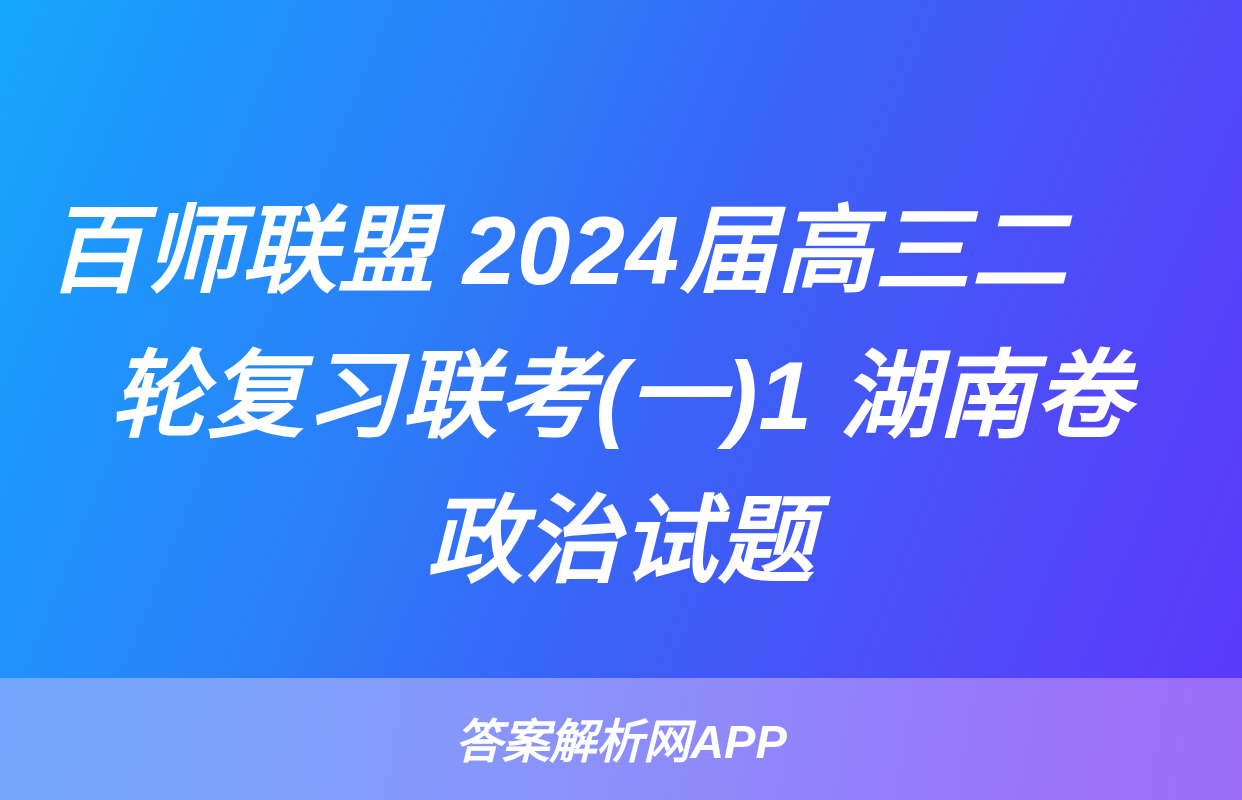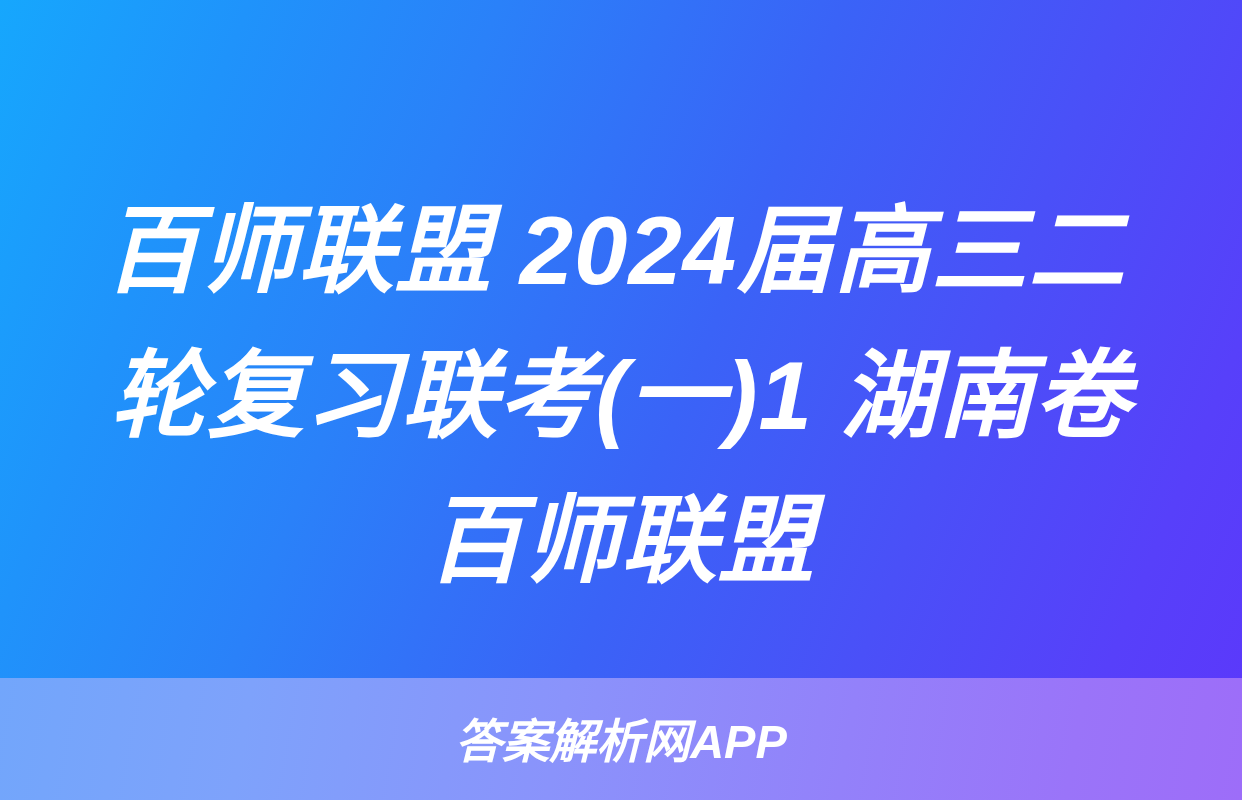--- a/index.html
+++ b/index.html
@@ -24,21 +24,21 @@
         #5740fa 88%,
         #5c37fb 100%);
   }
 
   
   #title-block {
     position: absolute;
     left: 0;
     right: 0;
     top: 178px;
-    padding: 0 104px;
+    padding: 0 47px;
     box-sizing: border-box;
     text-align: center;
   }
 
   .title-line {
     display: block;
     color: #ffffff;
     font-size: 96px;
     line-height: 145px;
     font-weight: 700;
@@ -83,20 +83,20 @@
   }
 </style>
 </head>
 <body>
 
 <div id="card">
 
   <div id="title-block">
     <span class="title-line l1">百师联盟 2024届高三二</span>
     <span class="title-line l2">轮复习联考(一)1 湖南卷</span>
-    <span class="title-line l3">百师联盟</span>
+    <span class="title-line l3">政治试题</span>
   </div>
 
   <div id="footer-band">
     <span id="watermark">答案解析网APP</span>
   </div>
 
 </div>
 
 </body></html>

